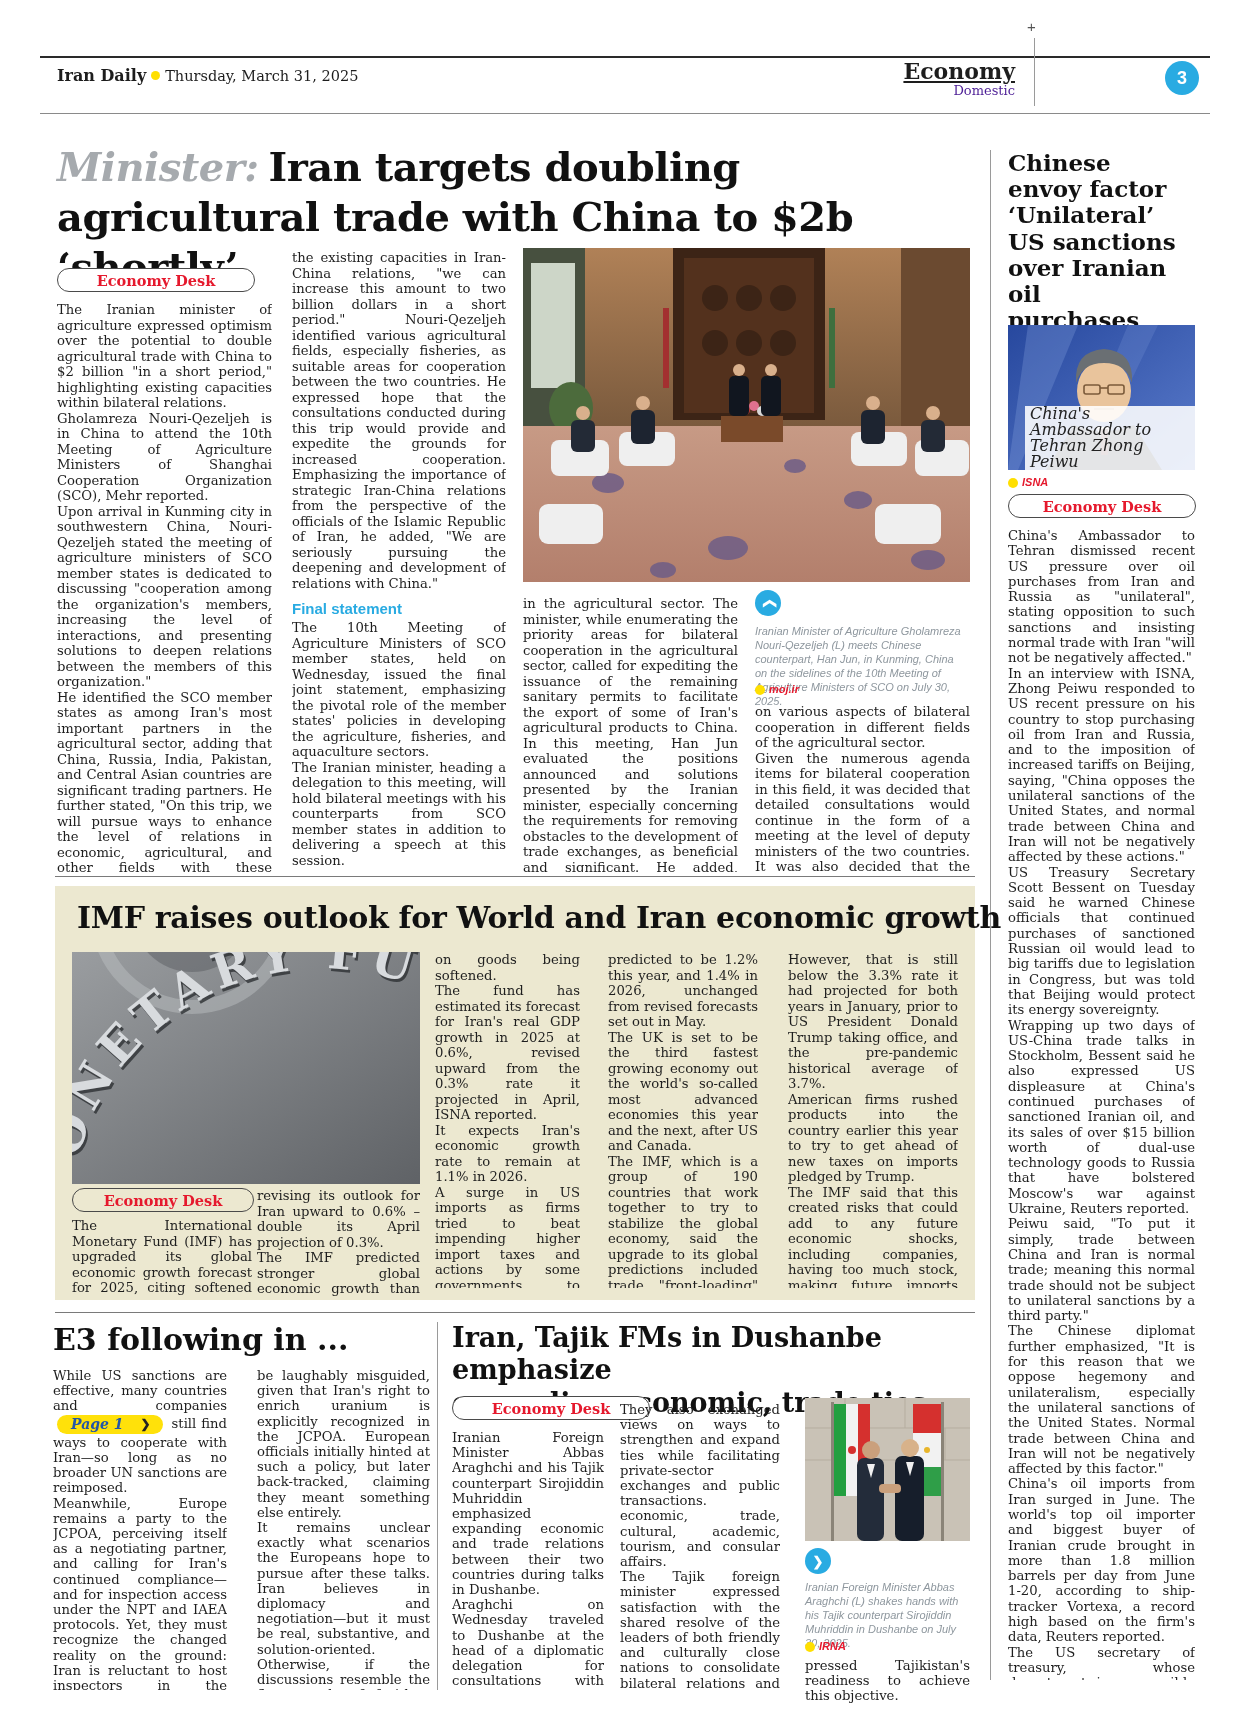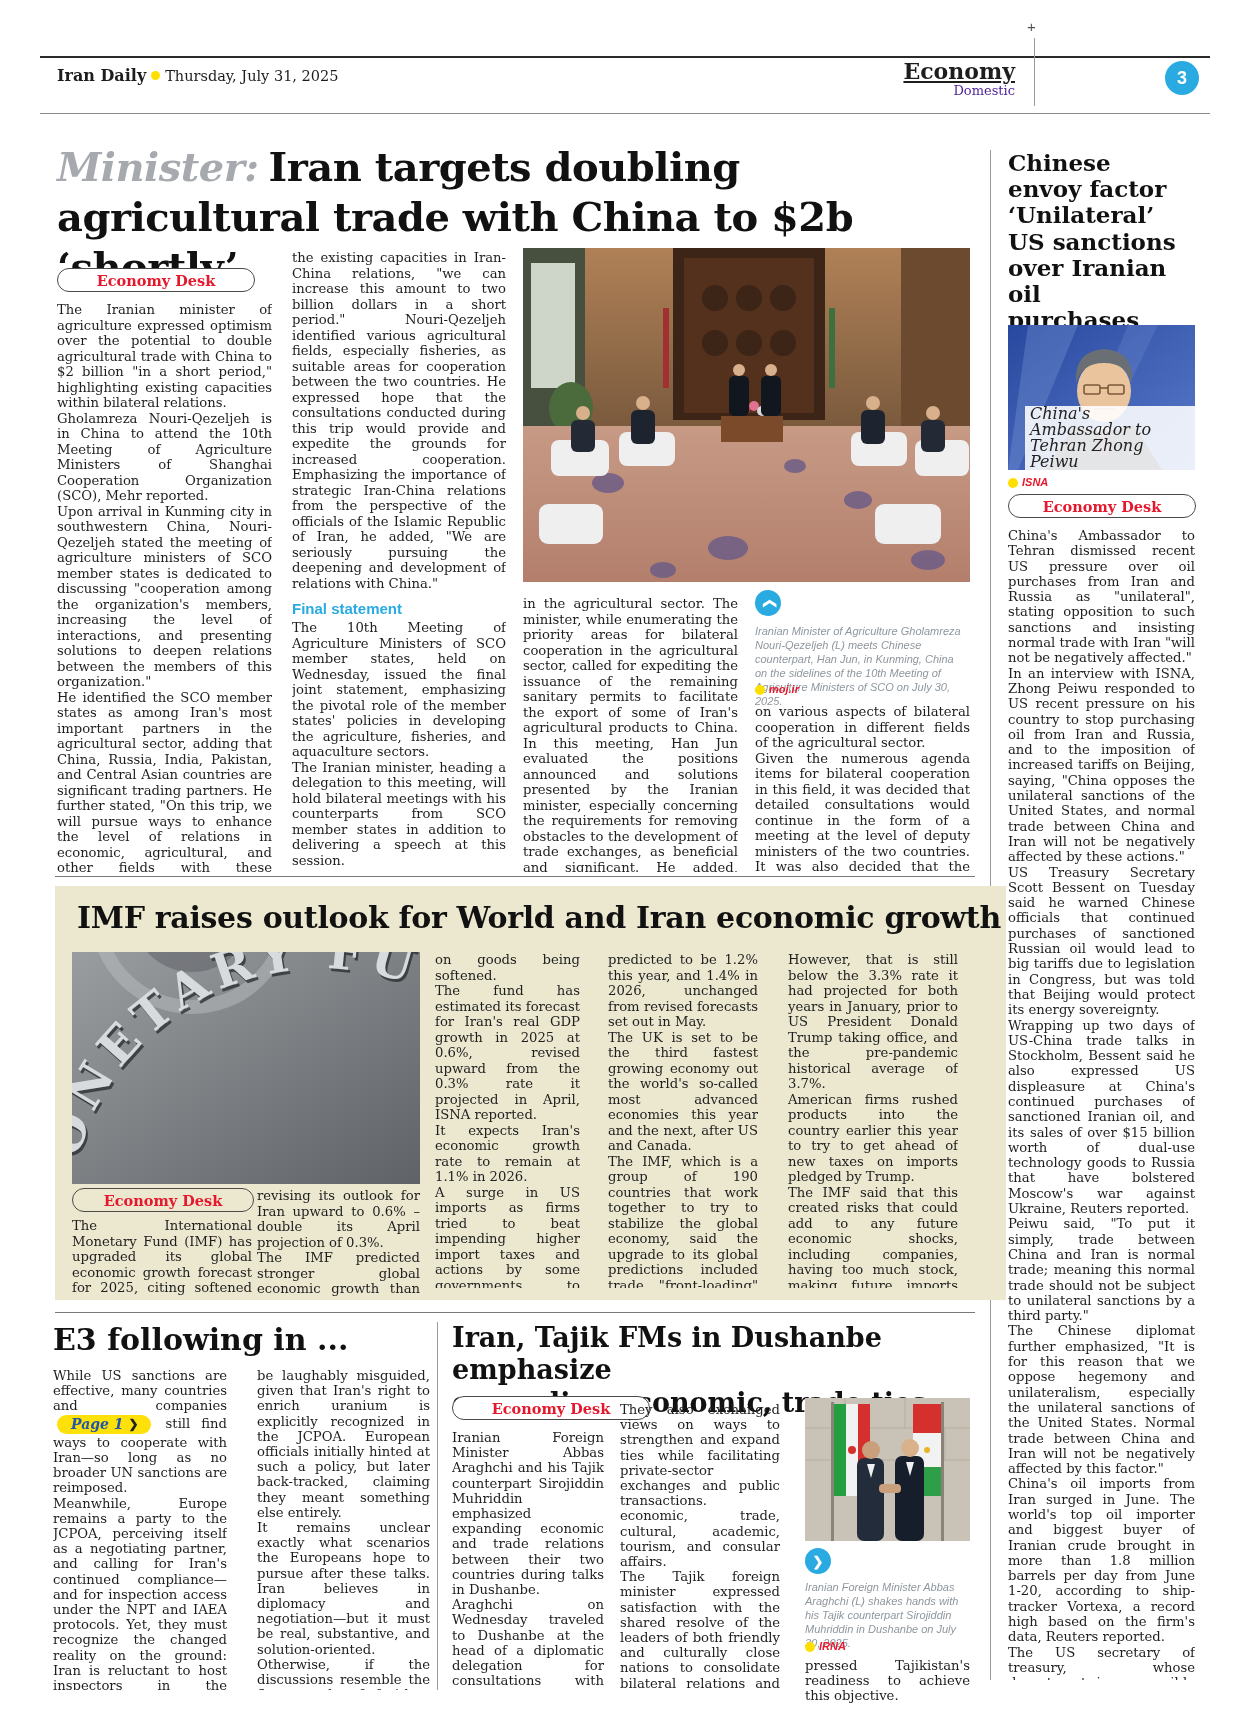--- a/index.html
+++ b/index.html
@@ -39,38 +39,38 @@
 
   .cap{font-family:"Liberation Sans",sans-serif;font-style:italic;font-size:11px;line-height:14px;color:#8e979e;}
   .srcrow{font-family:"Liberation Sans",sans-serif;font-style:italic;font-weight:bold;font-size:11px;color:#e5192d;}
   .srcrow .dot{width:10px;height:10px;margin:0 4px 1px 0;}
 
   .chev{width:26px;height:26px;border-radius:50%;background:#29abe2;color:#fff;display:flex;
         align-items:center;justify-content:center;font-family:"Liberation Sans",sans-serif;
         font-size:13px;font-weight:bold;}
   .chev.up span{display:inline-block;transform:rotate(-90deg);}
 
-  .imfbox{background:#ece8d0;padding-left:31px;}
+  .imfbox{background:#ece8d0;}
   .photocap{position:absolute;left:17px;right:0;bottom:0;background:rgba(255,255,255,.88);
             font-style:italic;font-size:16px;line-height:16px;padding-left:5px;color:#222;
             font-family:"DejaVu Serif",serif;}
-  .badge-p1{display:inline-flex;align-items:flex-start;gap:5px;background:#ffe10a;border-radius:14px;
+  .badge-p1{display:inline-flex;align-items:flex-start;gap:17px;background:#ffe10a;border-radius:14px;
             padding:2px 12px 2px 14px;margin:1px 4px;vertical-align:middle;}
   .badge-p1 .t{color:#2356a8;font-weight:bold;font-style:italic;font-size:14px;font-family:"DejaVu Serif",serif;}
   .badge-p1 .a{color:#222;font-weight:bold;font-size:12px;font-family:"Liberation Sans",sans-serif;}
   svg{display:block;}
 </style>
 </head>
 <body>
 
 <div class="page">
 
   <div class="hr" style="left:40px;top:56px;width:1170px;height:2px;background:#2a2a2a;"></div>
   <div class="abs" style="left:57px;top:66px;">
-    <span class="brand">Iran Daily</span><span class="dot"></span><span class="date">Thursday, July 31, 2025</span>
+    <span class="brand">Iran Daily</span><span class="dot"></span><span class="date">Thursday, March 31, 2025</span>
   </div>
   <div class="abs" style="left:815px;top:60px;width:200px;text-align:right;">
     <div class="section">Economy</div>
     <div class="subsection">Domestic</div>
   </div>
   <div class="abs cross" style="left:1027px;top:18px;">+</div>
   <div class="vr" style="left:1034px;top:38px;height:68px;"></div>
   <div class="abs pagenum" style="left:1165px;top:61px;">3</div>
   <div class="hr" style="left:40px;top:113px;width:1170px;background:#8a8a8a;"></div>
 

